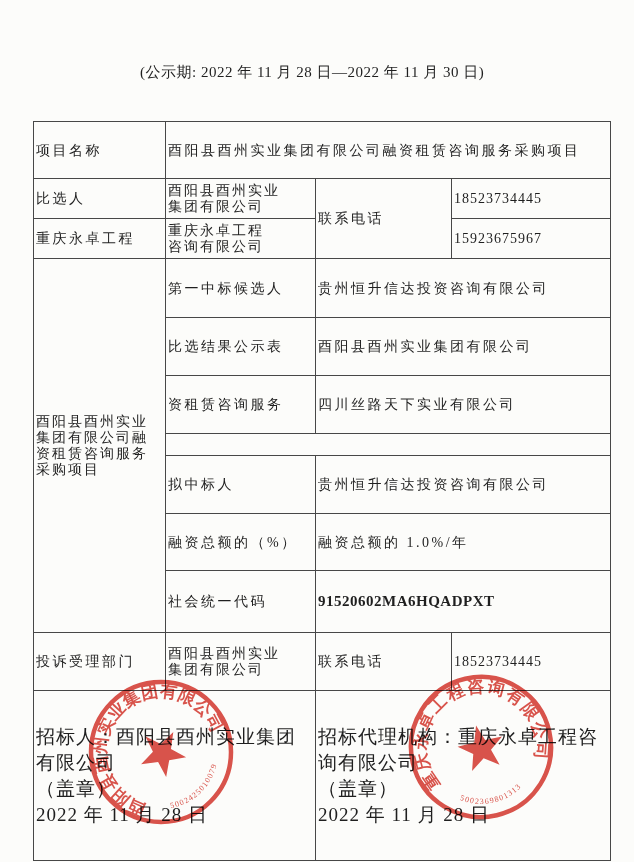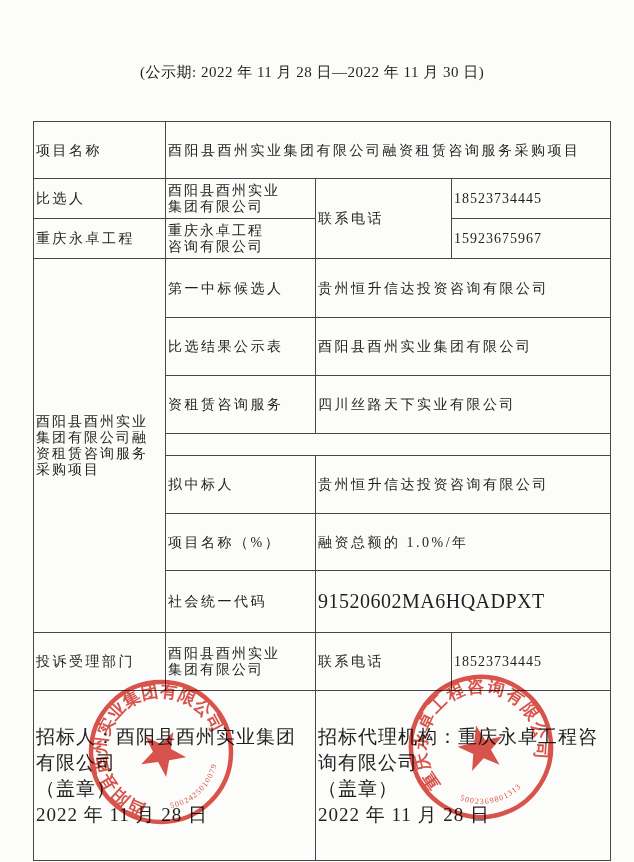--- a/index.html
+++ b/index.html
@@ -21,21 +21,21 @@
     position:absolute; top:121px; left:33px; width:577px;
     border-collapse:collapse; table-layout:fixed;
   }
   td {
     border:1px solid #474747; text-align:left; vertical-align:middle;
     font-size:14px; letter-spacing:2.5px; line-height:21px; padding:0 2px;
     overflow:hidden;
   }
   .pre { white-space:pre-line; letter-spacing:2px; line-height:16px; }
   .num { letter-spacing:1px; font-size:14px; }
-  .code { letter-spacing:0.5px; font-size:20px; }
+  .code { letter-spacing:0.5px; font-size:15px;font-weight:bold; }
   tr.rA { height:57px; } tr.rB { height:40px; } tr.rC { height:40px; }
   tr.rD { height:59px; } tr.rE { height:58px; } tr.rF { height:58px; }
   tr.rG { height:22px; } tr.rH { height:58px; } tr.rI { height:57px; }
   tr.rJ { height:62px; } tr.rK { height:58px; } tr.rL { height:170px; }
   .sig-line { line-height:26px; font-size:19px; letter-spacing:1px; }
   :root { --seal-color:#d8453c; }
   .seal {
     position:absolute; width:150px; height:150px;
     mix-blend-mode:multiply; opacity:0.92; pointer-events:none;
   }
@@ -97,21 +97,21 @@
         <td colspan="2">四川丝路天下实业有限公司</td>
       </tr>
       <tr class="rG">
         <td colspan="3"></td>
       </tr>
       <tr class="rH">
         <td>拟中标人</td>
         <td colspan="2">贵州恒升信达投资咨询有限公司</td>
       </tr>
       <tr class="rI">
-        <td>项目名称（%）</td>
+        <td>融资总额的（%）</td>
         <td colspan="2">融资总额的 1.0%/年</td>
       </tr>
       <tr class="rJ">
         <td>社会统一代码</td>
         <td colspan="2" class="code">91520602MA6HQADPXT</td>
       </tr>
       <tr class="rK">
         <td>投诉受理部门</td>
         <td class="pre">酉阳县酉州实业
 集团有限公司</td>

